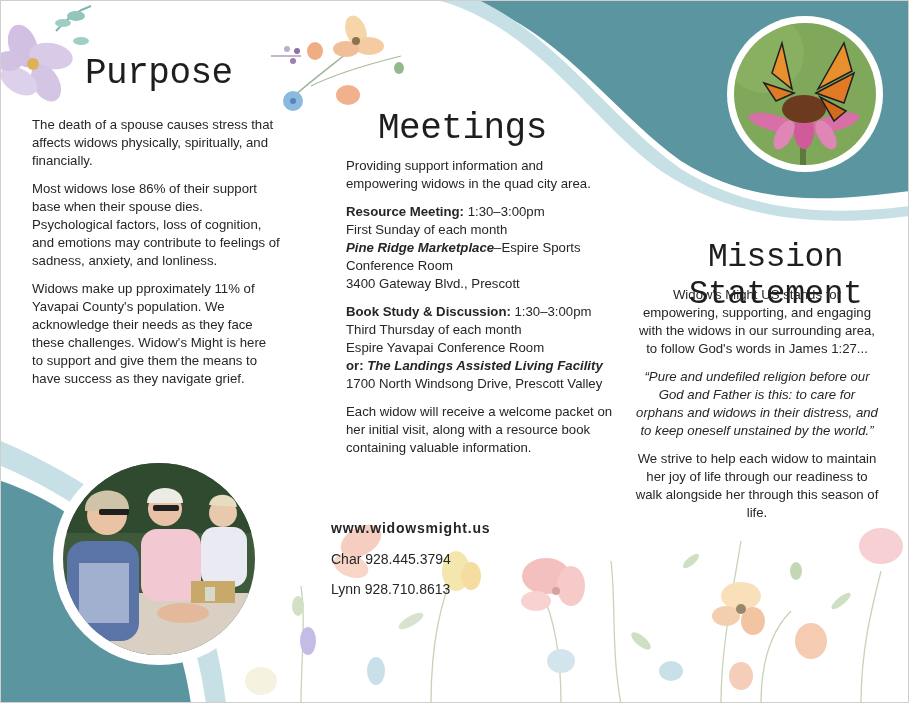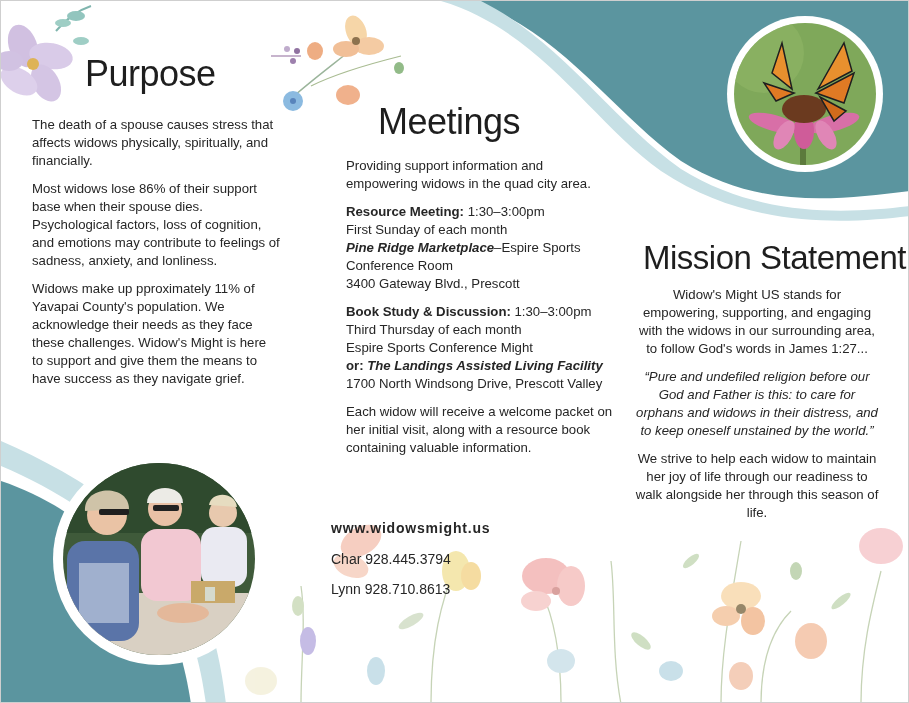--- a/index.html
+++ b/index.html
@@ -6,25 +6,25 @@
   body {
     width: 909px; height: 703px; overflow: hidden; position: relative;
     background: #ffffff;
     font-family: "Liberation Sans", "DejaVu Sans", sans-serif;
     color: #262626;
   }
   .page { position: absolute; left: 0; top: 0; width: 909px; height: 703px; border: 1px solid #cfcfcf; box-sizing: border-box; overflow: hidden; }
   .bg-svg { position: absolute; left: 0; top: 0; width: 909px; height: 703px; }
 
   .heading {
-    position: absolute; font-family: Liberation Sans, sans-serif;
+    position: absolute; font-family: Liberation Mono, monospace;
     font-weight: normal; color: #1e1e1e; margin: 0; letter-spacing: -0.5px; text-align: center;
   }
   .h-purpose { left: 84px; top: 52px; font-size: 36px; }
-  .h-meetings { left: 377px; top: 100px; font-size: 36px; }
+  .h-meetings { left: 377px; top: 107px; font-size: 36px; }
   .h-mission { left: 642px; top: 238px; font-size: 33px; }
 
   .col { position: absolute; font-size: 13.2px; line-height: 18px; }
   .col p { margin: 0 0 10px 0; }
   .col-purpose { left: 31px; top: 115px; width: 248px; }
   .col-meetings { left: 321px; top: 156px; width: 270px; margin-left: 24px; }
   .col-mission { left: 634px; top: 285px; width: 244px; text-align: center; }
   .col-mission .quote { font-style: italic; }
   .b { font-weight: bold; }
   .bi { font-weight: bold; font-style: italic; }
@@ -167,21 +167,21 @@
     <p>Providing support information and empowering widows in the quad city area.</p>
     <p>
       <span class="b">Resource Meeting:</span><span> 1:30–3:00pm</span><br>
       <span>First Sunday of each month</span><br>
       <span class="bi">Pine Ridge Marketplace</span><span>–Espire Sports Conference Room</span><br>
       <span>3400 Gateway Blvd., Prescott</span>
     </p>
     <p>
       <span class="b">Book Study &amp; Discussion:</span><span> 1:30–3:00pm</span><br>
       <span>Third Thursday of each month</span><br>
-      <span>Espire Sports Conference Might</span><br>
+      <span>Espire Yavapai Conference Room</span><br>
       <span class="b">or: </span><span class="bi">The Landings Assisted Living Facility</span><span> 1700 North Windsong Drive, Prescott Valley</span>
     </p>
     <p>Each widow will receive a welcome packet on her initial visit, along with a resource book containing valuable information.</p>
   </div>
 
   <div class="contact c-web">www.widowsmight.us</div>
   <div class="contact c-char">Char 928.445.3794</div>
   <div class="contact c-lynn">Lynn 928.710.8613</div>
 
   <div class="photo-ring" style="left:726px; top:15px; width:156px; height:156px;"></div>

